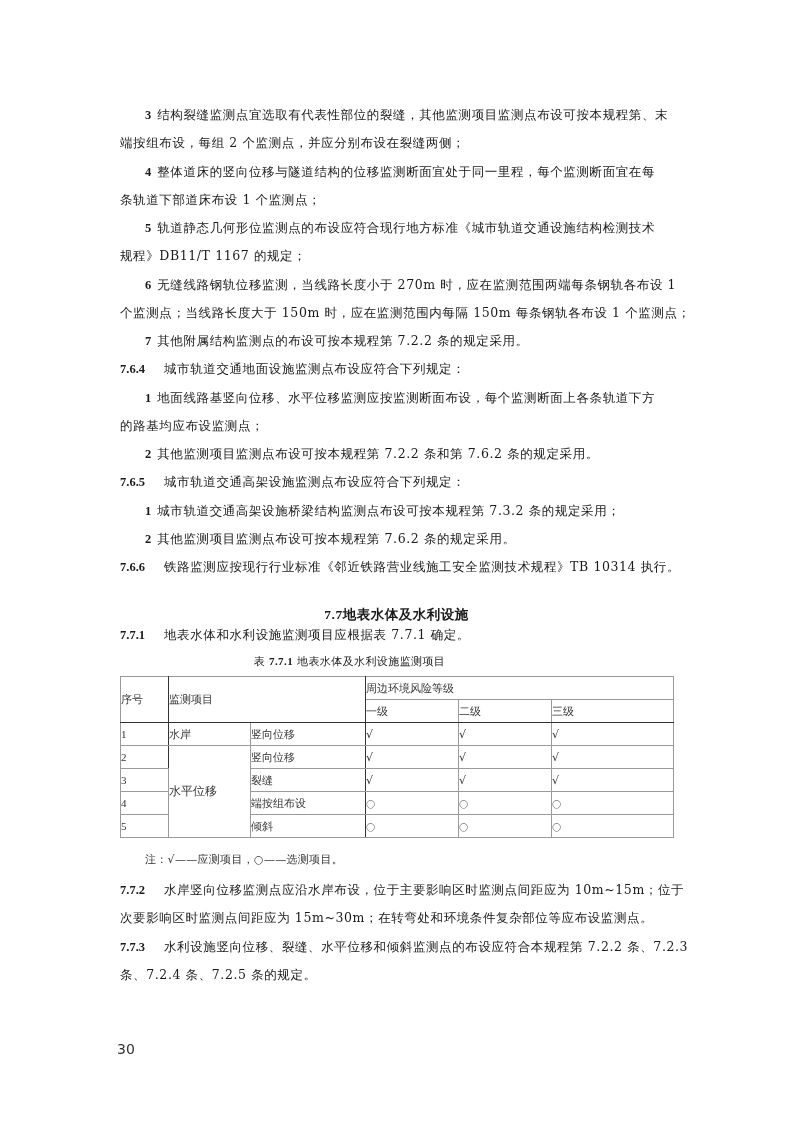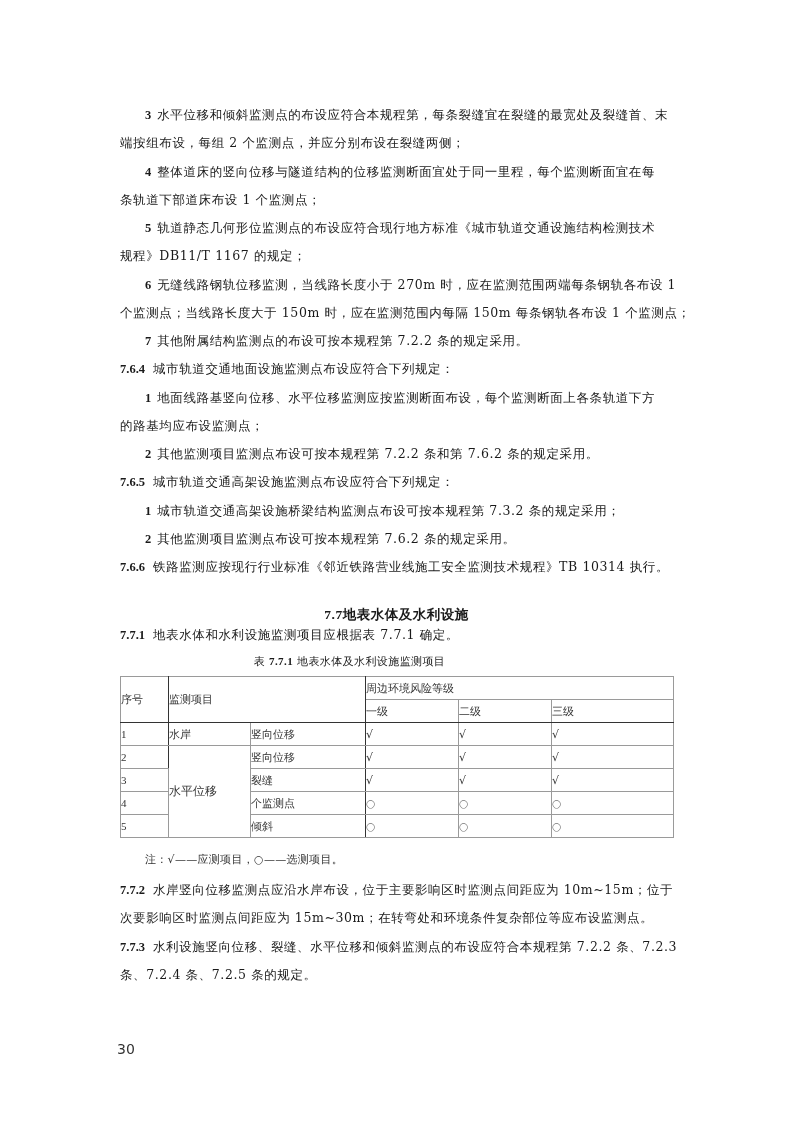--- a/index.html
+++ b/index.html
@@ -1,37 +1,37 @@
 <!DOCTYPE html>
 <html><head>
 <meta charset="utf-8">
 <style>
   html, body { margin: 0; padding: 0; background: #ffffff; }
   body { width: 793px; height: 1123px; position: relative; overflow: hidden;
          font-family: "DejaVu Serif", "Liberation Serif", serif; color: #1a1a1a; }
   .line { position: absolute; left: 120px; width: 555px; font-size: 12.5px; line-height: 16px; white-space: nowrap; letter-spacing: 0.6px; }
   .ind { left: 145px; }
   .b { font-family: "Liberation Serif", serif; font-weight: bold; margin-right: 6px; letter-spacing: 0; }
-  .clause { font-family: "Liberation Serif", serif; font-weight: bold; margin-right: 8px; letter-spacing: 0; }
+  .clause { font-family: "Liberation Serif", serif; font-weight: bold; margin-right: 19px; letter-spacing: 0; }
   .section-title { position: absolute; left: 0; width: 793px; text-align: center; top: 606px; font-size: 13.5px; font-weight: bold; font-family: "DejaVu Sans", sans-serif; letter-spacing: 0.5px; }
   .section-title .num { font-family: "Liberation Serif", serif; }
   .table-caption { position: absolute; left: 0; width: 699px; text-align: center; top: 654px; font-size: 11px; letter-spacing: 0.4px; }
   .table-caption .num { font-family: "Liberation Serif", serif; font-weight: bold; margin-right: 4px; }
   table { position: absolute; left: 120px; top: 676px; border-collapse: collapse; font-size: 11px; color: #333; }
   td { border: 1px solid #9a9a9a; text-align: left; padding: 0; height: 22px; }
   table { border: 1.5px solid #333; }
   .thick-top td { border-top: 1.5px solid #333; }
   .note { position: absolute; left: 145px; top: 852px; font-size: 11px; color: #333; letter-spacing: 0.3px; }
   .page-num { position: absolute; left: 117px; top: 1041px; font-size: 14px; font-family: "DejaVu Sans", sans-serif; color: #333; }
   .num-font { font-family: "Liberation Serif", serif; }
 </style>
 </head>
 <body>
 
-<div class="line ind" style="top:107px"><span class="b">3</span><span>水平位移和倾斜监测点的布设应符合本规程第，每条裂缝宜在裂缝的最宽处及裂缝首、末</span></div>
+<div class="line ind" style="top:107px"><span class="b">3</span><span>结构裂缝监测点宜选取有代表性部位的裂缝，其他监测项目监测点布设可按本规程第、末</span></div>
 <div class="line" style="top:135px">端按组布设，每组 2 个监测点，并应分别布设在裂缝两侧；</div>
 
 <div class="line ind" style="top:164px"><span class="b">4</span><span>整体道床的竖向位移与隧道结构的位移监测断面宜处于同一里程，每个监测断面宜在每</span></div>
 <div class="line" style="top:192px">条轨道下部道床布设 1 个监测点；</div>
 
 <div class="line ind" style="top:220px"><span class="b">5</span><span>轨道静态几何形位监测点的布设应符合现行地方标准《城市轨道交通设施结构检测技术</span></div>
 <div class="line" style="top:248px">规程》DB11/T 1167 的规定；</div>
 
 <div class="line ind" style="top:277px"><span class="b">6</span><span>无缝线路钢轨位移监测，当线路长度小于 270m 时，应在监测范围两端每条钢轨各布设 1</span></div>
 <div class="line" style="top:305px">个监测点；当线路长度大于 150m 时，应在监测范围内每隔 150m 每条钢轨各布设 1 个监测点；</div>
@@ -93,21 +93,21 @@
   </tr>
   <tr>
     <td class="num-font" style="border-right:1.5px solid #333">3</td>
     <td style="border-right:1.5px solid #333">裂缝</td>
     <td>√</td>
     <td>√</td>
     <td>√</td>
   </tr>
   <tr class="thick-top">
     <td class="num-font" style="border-right:1.5px solid #333">4</td>
-    <td style="border-right:1.5px solid #333">个监测点</td>
+    <td style="border-right:1.5px solid #333">端按组布设</td>
     <td style="color:#777">○</td>
     <td style="color:#777">○</td>
     <td style="color:#777">○</td>
   </tr>
   <tr>
     <td class="num-font" style="border-right:1.5px solid #333">5</td>
     <td style="border-right:1.5px solid #333">倾斜</td>
     <td style="color:#777">○</td>
     <td style="color:#777">○</td>
     <td style="color:#777">○</td>

